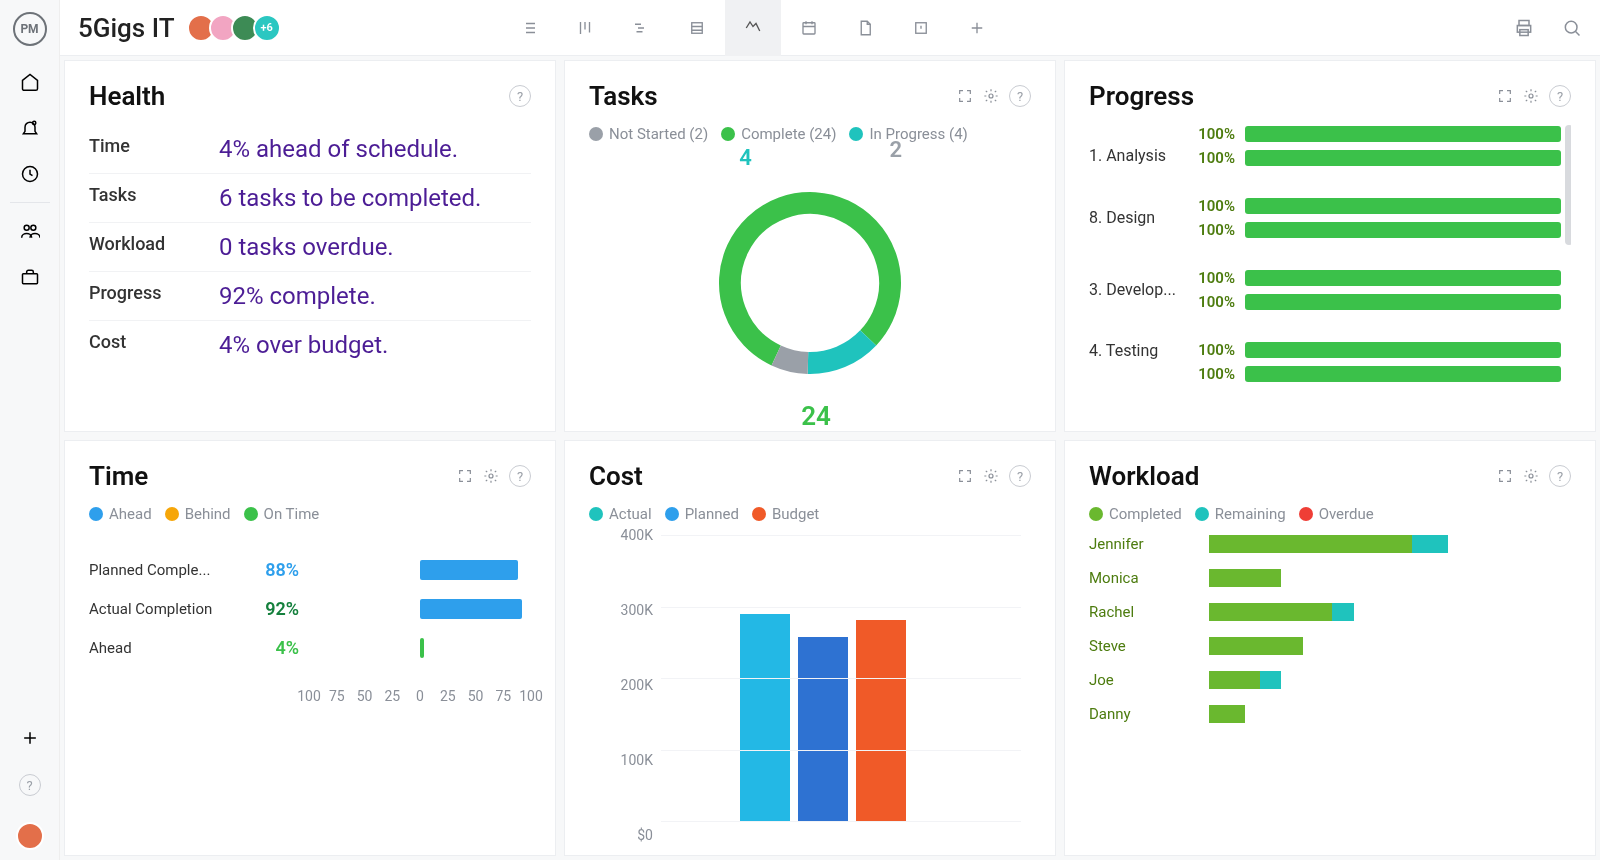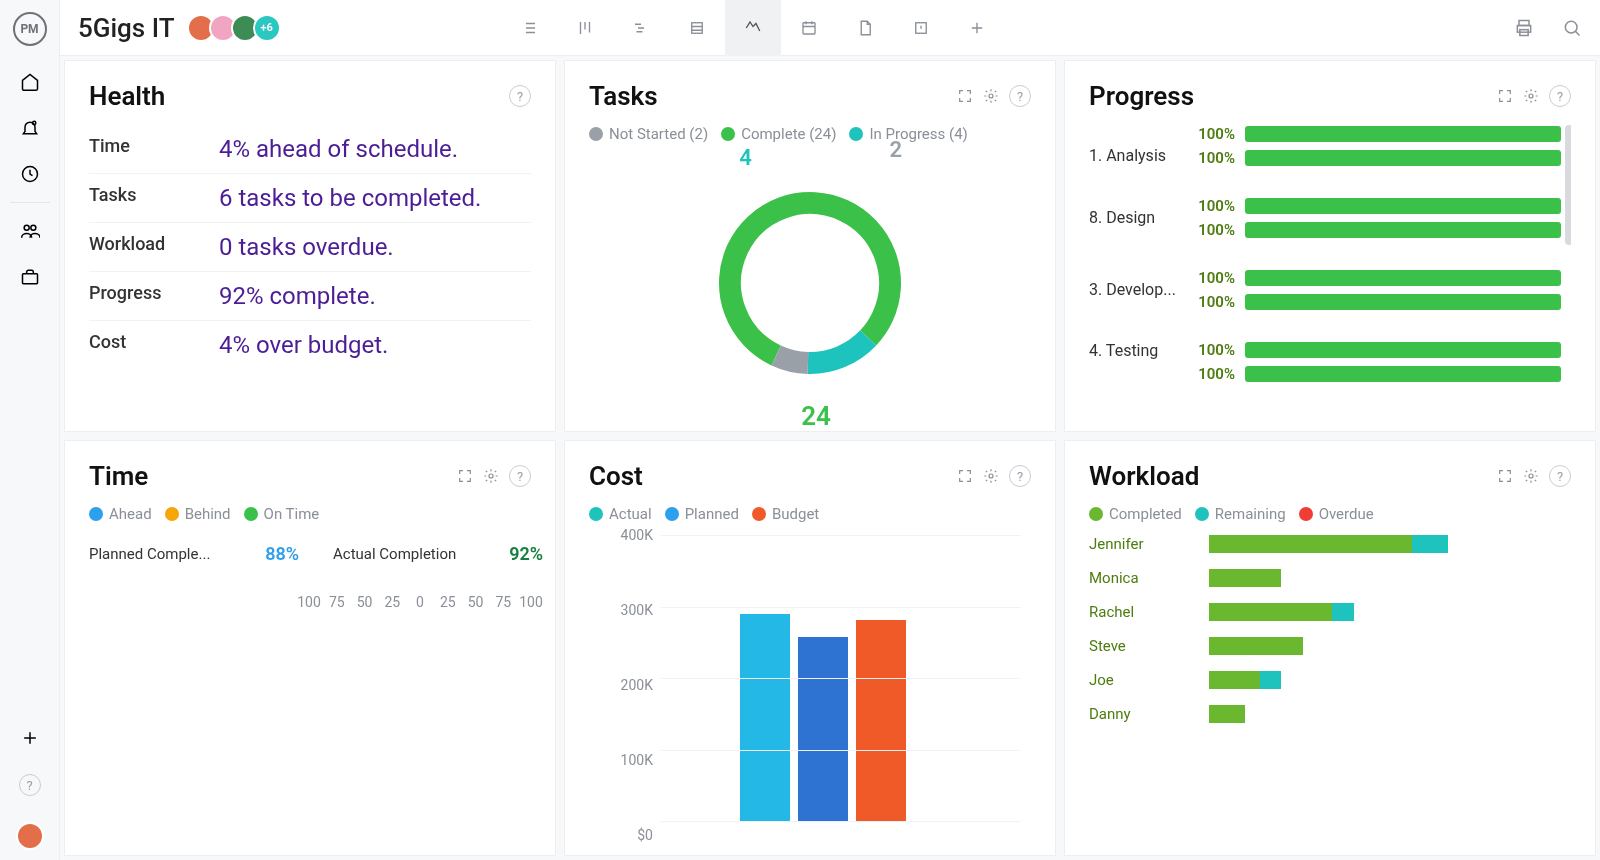--- a/index.html
+++ b/index.html
@@ -55,21 +55,21 @@
 .progress-body { flex: 1; overflow: hidden; position: relative; }
 .progress-scroll { position: absolute; inset: 0; overflow-y: auto; padding-right: 10px; }
 .progress-group { margin-bottom: 24px; }
 .progress-group-title { font-size: 16px; color: #333; margin-bottom: 8px; }
 .progress-row { display: flex; align-items: center; gap: 10px; margin-bottom: 6px; }
 .progress-pct { width: 46px; text-align: right; color: #4d7c0f; font-weight: 600; font-size: 15px; }
 .progress-bar { flex: 1; height: 16px; background: #3bc14a; border-radius: 3px; }
 .progress-fade { position: absolute; left: 0; right: 0; bottom: 0; height: 30px; background: linear-gradient(to bottom, rgba(255,255,255,0), #fff); pointer-events: none; }
 
 
-.time-rows { display: flex; gap: 24px; margin-top: 8px; }
+.time-rows { display: flex; flex-direction: column; gap: 18px; margin-top: 24px; }
 .time-row { display: flex; align-items: center; }
 .time-label { width: 160px; font-size: 15px; color: #333; white-space: nowrap; overflow: hidden; text-overflow: ellipsis; }
 .time-value { width: 50px; text-align: right; font-weight: 600; font-size: 18px; margin-right: 10px; }
 .time-bar-track { flex: 1; position: relative; height: 20px; }
 .time-bar { position: absolute; top: 0; bottom: 0; border-radius: 2px; }
 .time-axis { position: relative; margin-top: 30px; height: 20px; font-size: 14px; color: #8a8f98; }
 .time-axis span { position: absolute; transform: translateX(-50%); }
 
 
 .cost-chart { position: relative; flex: 1; }

